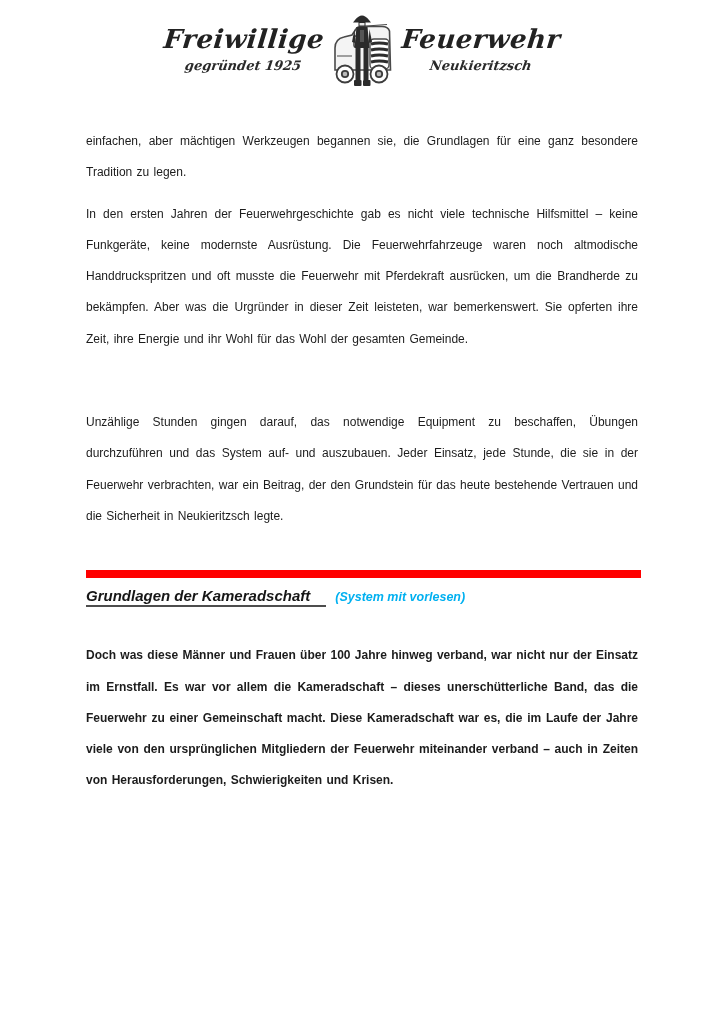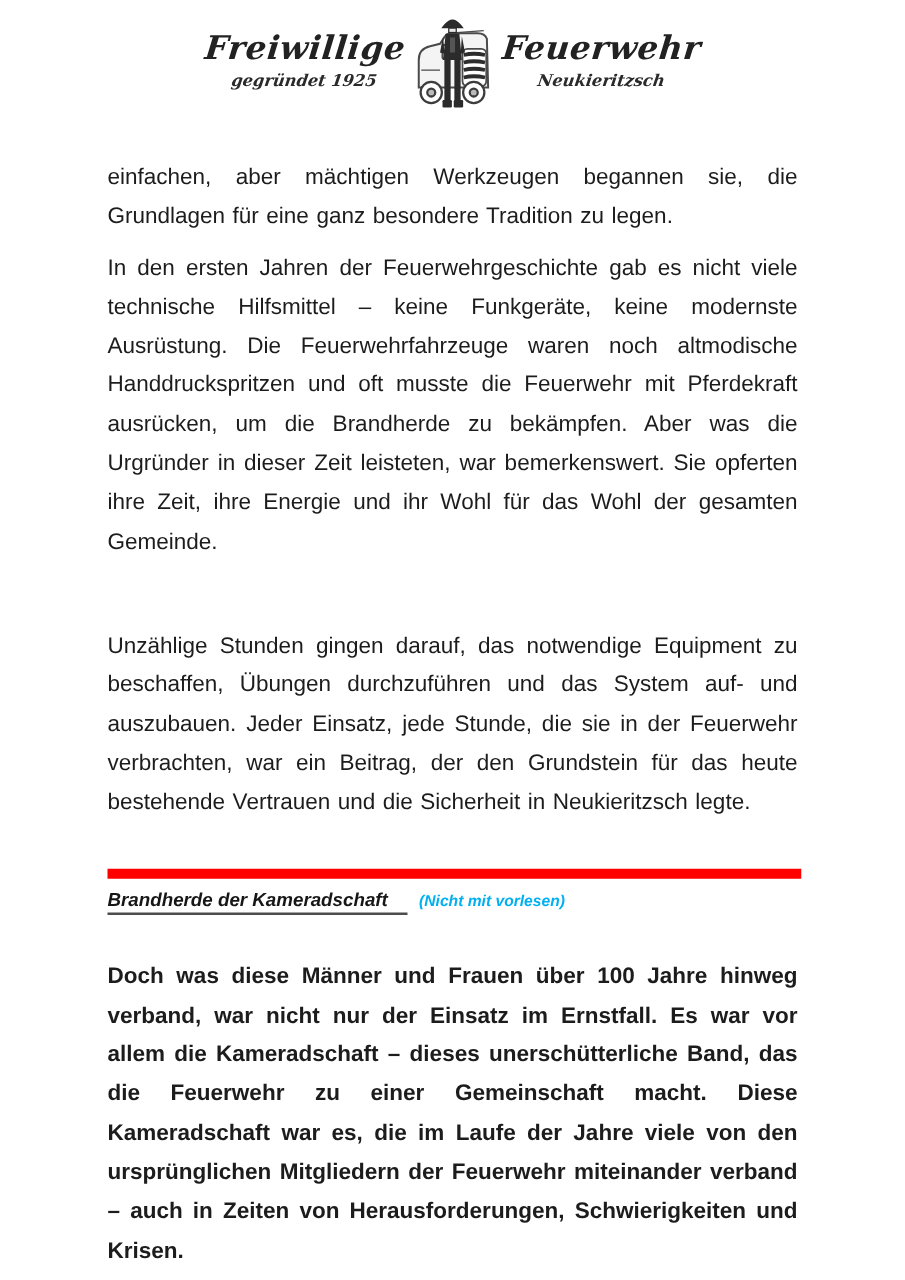--- a/index.html
+++ b/index.html
@@ -48,21 +48,21 @@
     transform: skewX(-8deg);
     margin-top: 4px;
     white-space: nowrap;
   }
   .truck-wrap { width: 66px; height: 82px; flex: 0 0 auto; }
   
   .doc {
     padding: 30px 86px 0 86px;
   }
   .doc p {
-    font-size: 18px;
+    font-size: 12px;
     line-height: 31.3px;
     text-align: justify;
     margin: 0 0 10px 0;
     word-spacing: 1px;
   }
   .spacer-lg { height: 42px; }
   .spacer-md { height: 28px; }
   .red-divider {
     height: 8px;
     width: 100.6%;
@@ -147,20 +147,20 @@
 
   <main class="doc">
     <p>einfachen, aber mächtigen Werkzeugen begannen sie, die Grundlagen für eine ganz besondere Tradition zu legen.</p>
     <p>In den ersten Jahren der Feuerwehrgeschichte gab es nicht viele technische Hilfsmittel – keine Funkgeräte, keine modernste Ausrüstung. Die Feuerwehrfahrzeuge waren noch altmodische Handdruckspritzen und oft musste die Feuerwehr mit Pferdekraft ausrücken, um die Brandherde zu bekämpfen. Aber was die Urgründer in dieser Zeit leisteten, war bemerkenswert. Sie opferten ihre Zeit, ihre Energie und ihr Wohl für das Wohl der gesamten Gemeinde.</p>
     <div class="spacer-lg"></div>
     <p>Unzählige Stunden gingen darauf, das notwendige Equipment zu beschaffen, Übungen durchzuführen und das System auf- und auszubauen. Jeder Einsatz, jede Stunde, die sie in der Feuerwehr verbrachten, war ein Beitrag, der den Grundstein für das heute bestehende Vertrauen und die Sicherheit in Neukieritzsch legte.</p>
     <div class="spacer-md"></div>
 
     <div class="red-divider" style="background: rgb(255, 0, 0);"></div>
     <div class="section-heading">
-      <span class="heading-text">Brandherde der Kameradschaft</span>
-      <span class="heading-annotation" style="color: rgb(0, 176, 240);">(Nicht mit vorlesen)</span>
+      <span class="heading-text">Grundlagen der Kameradschaft</span>
+      <span class="heading-annotation" style="color: rgb(0, 176, 240);">(System mit vorlesen)</span>
     </div>
 
     <p class="p-after">Doch was diese Männer und Frauen über 100 Jahre hinweg verband, war nicht nur der Einsatz im Ernstfall. Es war vor allem die Kameradschaft – dieses unerschütterliche Band, das die Feuerwehr zu einer Gemeinschaft macht. Diese Kameradschaft war es, die im Laufe der Jahre viele von den ursprünglichen Mitgliedern der Feuerwehr miteinander verband – auch in Zeiten von Herausforderungen, Schwierigkeiten und Krisen.</p>
   </main>
 
 </div>
 
 </body></html>

